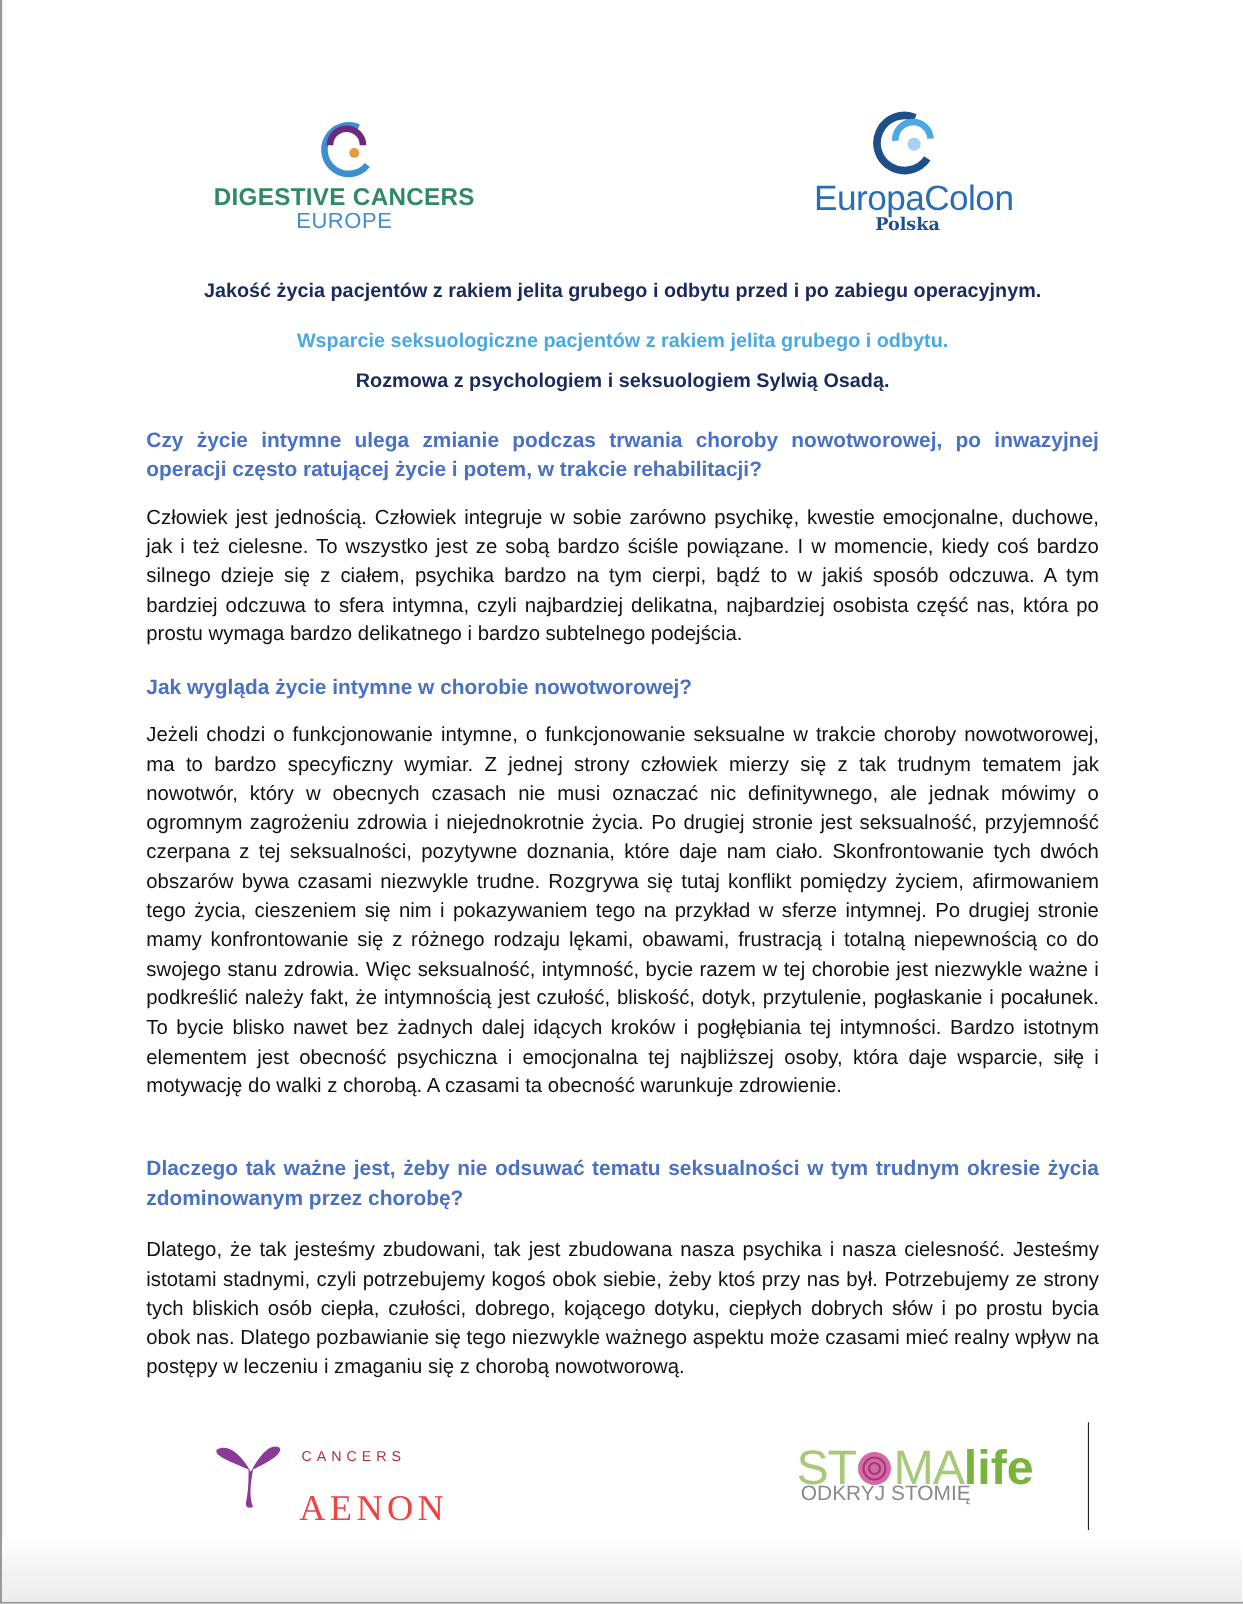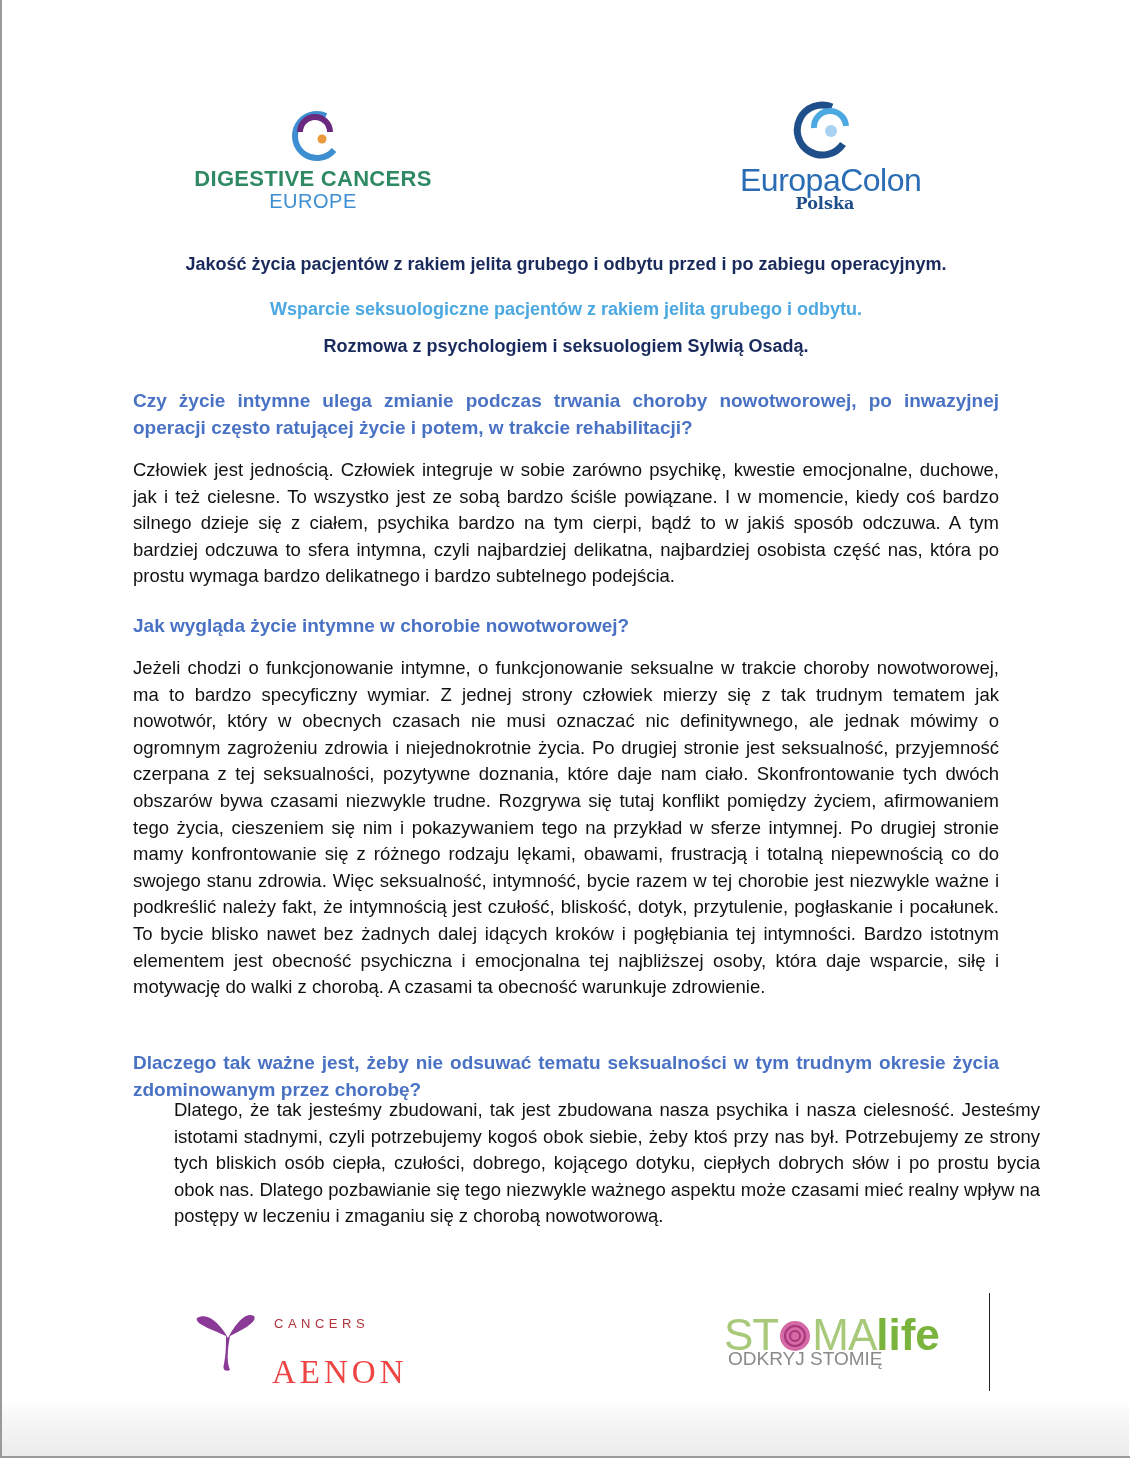--- a/index.html
+++ b/index.html
@@ -34,21 +34,21 @@
   .main-title { top: 254px; color: #1a2a5c; }
   .sub-title { top: 299px; color: #4ba8e0; }
   .interview { top: 336px; color: #1a2a5c; }
   .question { color: #4a72c4; font-weight: bold; font-size: 19px; line-height: 27px; text-align: justify; }
   .para { color: #111111; font-size: 18.5px; line-height: 26.6px; text-align: justify; }
   .q1 { top: 387px; }
   .p1 { top: 457px; }
   .q2 { top: 612px; }
   .p2 { top: 655px; }
   .q3 { top: 1049px; }
-  .p3 { top: 1097px; margin-left: 41px; }
+  .p3 { top: 1123px; }
 
   .aenon-logo { left: 192px; top: 1308px; width: 210px; height: 70px; }
   .aenon-top { position: absolute; left: 82px; top: 8px; color: #b0333c; font-size: 13px; letter-spacing: 4.5px; }
   .aenon-main { position: absolute; left: 80px; top: 24px; color: #ef4444; font-family: "Liberation Serif", serif; font-size: 33px; letter-spacing: 4px; margin-top: 22px; }
   .stoma-logo { left: 724px; top: 1310px; width: 230px; height: 70px; }
   .stoma-main { position: absolute; left: 0; top: 0; font-size: 44px; color: #a8c97a; letter-spacing: -1px; font-weight: normal; }
   .stoma-life { color: #7ab43c; font-weight: bold; letter-spacing: 0; }
   .stoma-sub { position: absolute; left: 4px; top: 38px; color: #8a8a8a; font-size: 19px; }
   .rose { display: inline-block; width: 34px; height: 34px; vertical-align: -3px; }
   .vline { position: absolute; left: 989px; top: 1293px; width: 1px; height: 98px; background: #222; }

